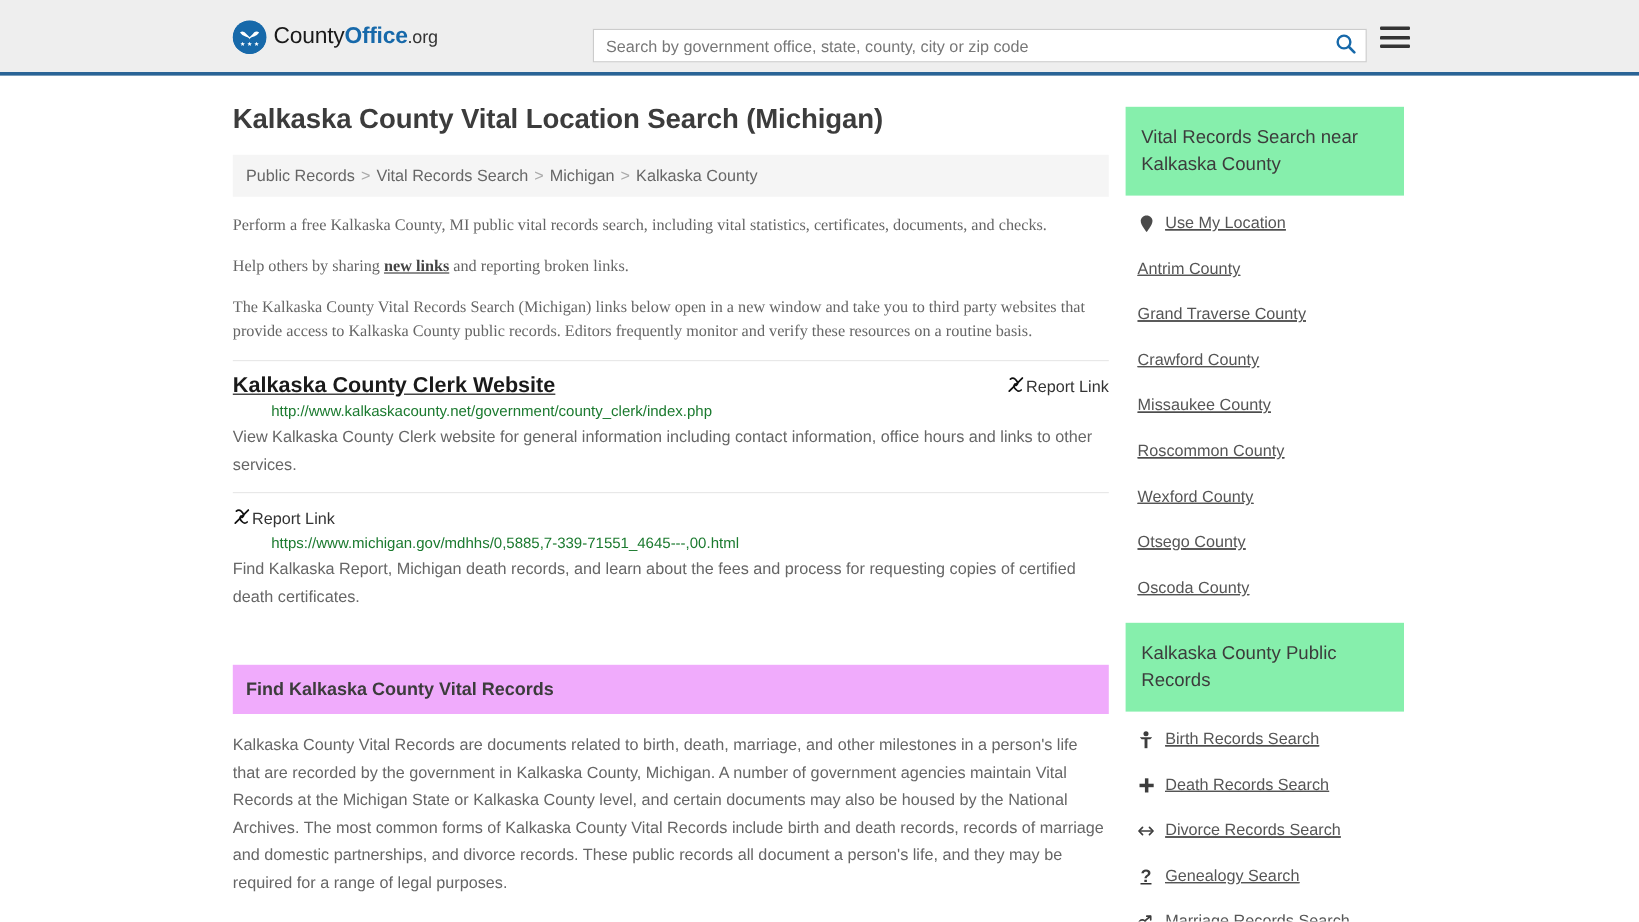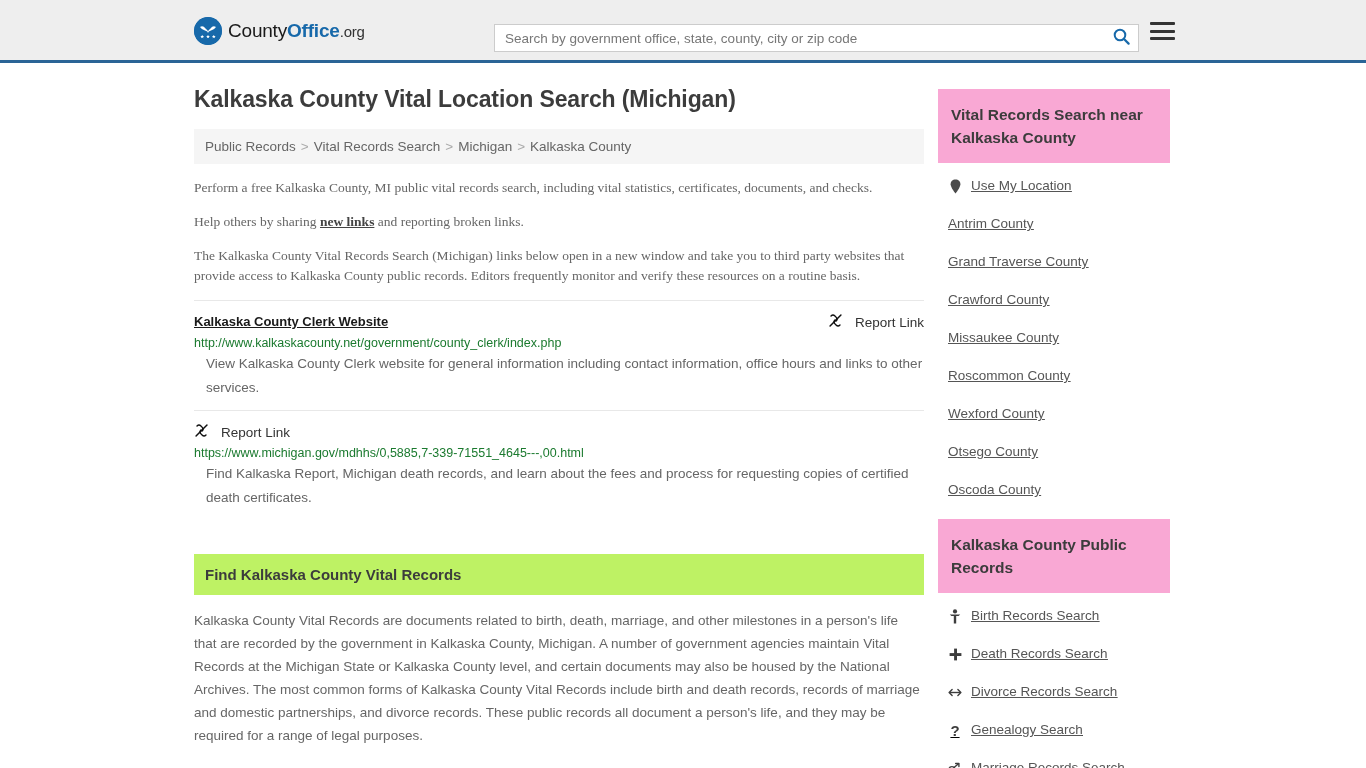--- a/index.html
+++ b/index.html
@@ -139,75 +139,75 @@
   .results { margin-top: 8px; }
   .result {
     border-top: 1px solid #e8e8e8;
     padding: 11px 0 10px 0;
     position: relative;
   }
   .result-head {
     display: flex; align-items: flex-start; justify-content: space-between;
   }
   .result-title {
-    font-size: 13px;
+    font-size: 18px;
     font-weight: bold;
     color: #1a1a1a;
     text-decoration: underline;
     cursor: pointer;
     line-height: 19px;
   }
   .report-link {
     display: flex; align-items: center;
-    gap: 12px;
+    gap: 1px;
     cursor: pointer;
     font-size: 13.5px;
     color: #333;
     white-space: nowrap;
     padding-top: 1px;
   }
   .result-url {
     display: block;
     font-size: 12.5px;
     color: #1b7a2f;
     margin-top: 4px;
     line-height: 16px;
     word-break: break-all;
+    margin-left: 32px;
   }
   .result-desc {
     font-size: 13.5px;
     line-height: 24px;
     color: #666;
     margin-top: 1px;
-    margin-left: 12px;
   }
 
   .section-head {
-    background: #bef264;
+    background: #f0abfc;
     padding: 12px 11px;
     font-size: 15px;
     font-weight: bold;
     color: #3c3c3c;
     margin-top: 34px;
   }
   .section-body p {
     margin: 14px 0 0 0;
     font-size: 13.5px;
     line-height: 23px;
     color: #666;
   }
 
   
   .side-card { margin-bottom: 10px; }
   .side-title {
-    background: #f9a8d4;
+    background: #86efac;
     padding: 14px 13px;
     font-size: 15.5px;
     line-height: 23px;
-    font-weight: bold;
+    font-weight: normal;
     color: #3c3c3c;
   }
   .side-list { padding: 14px 0 0 10px; }
   .side-item {
     display: flex; align-items: center;
     gap: 9px;
     margin-bottom: 20px;
     font-size: 13.5px;
     line-height: 18px;
     text-decoration: underline;

